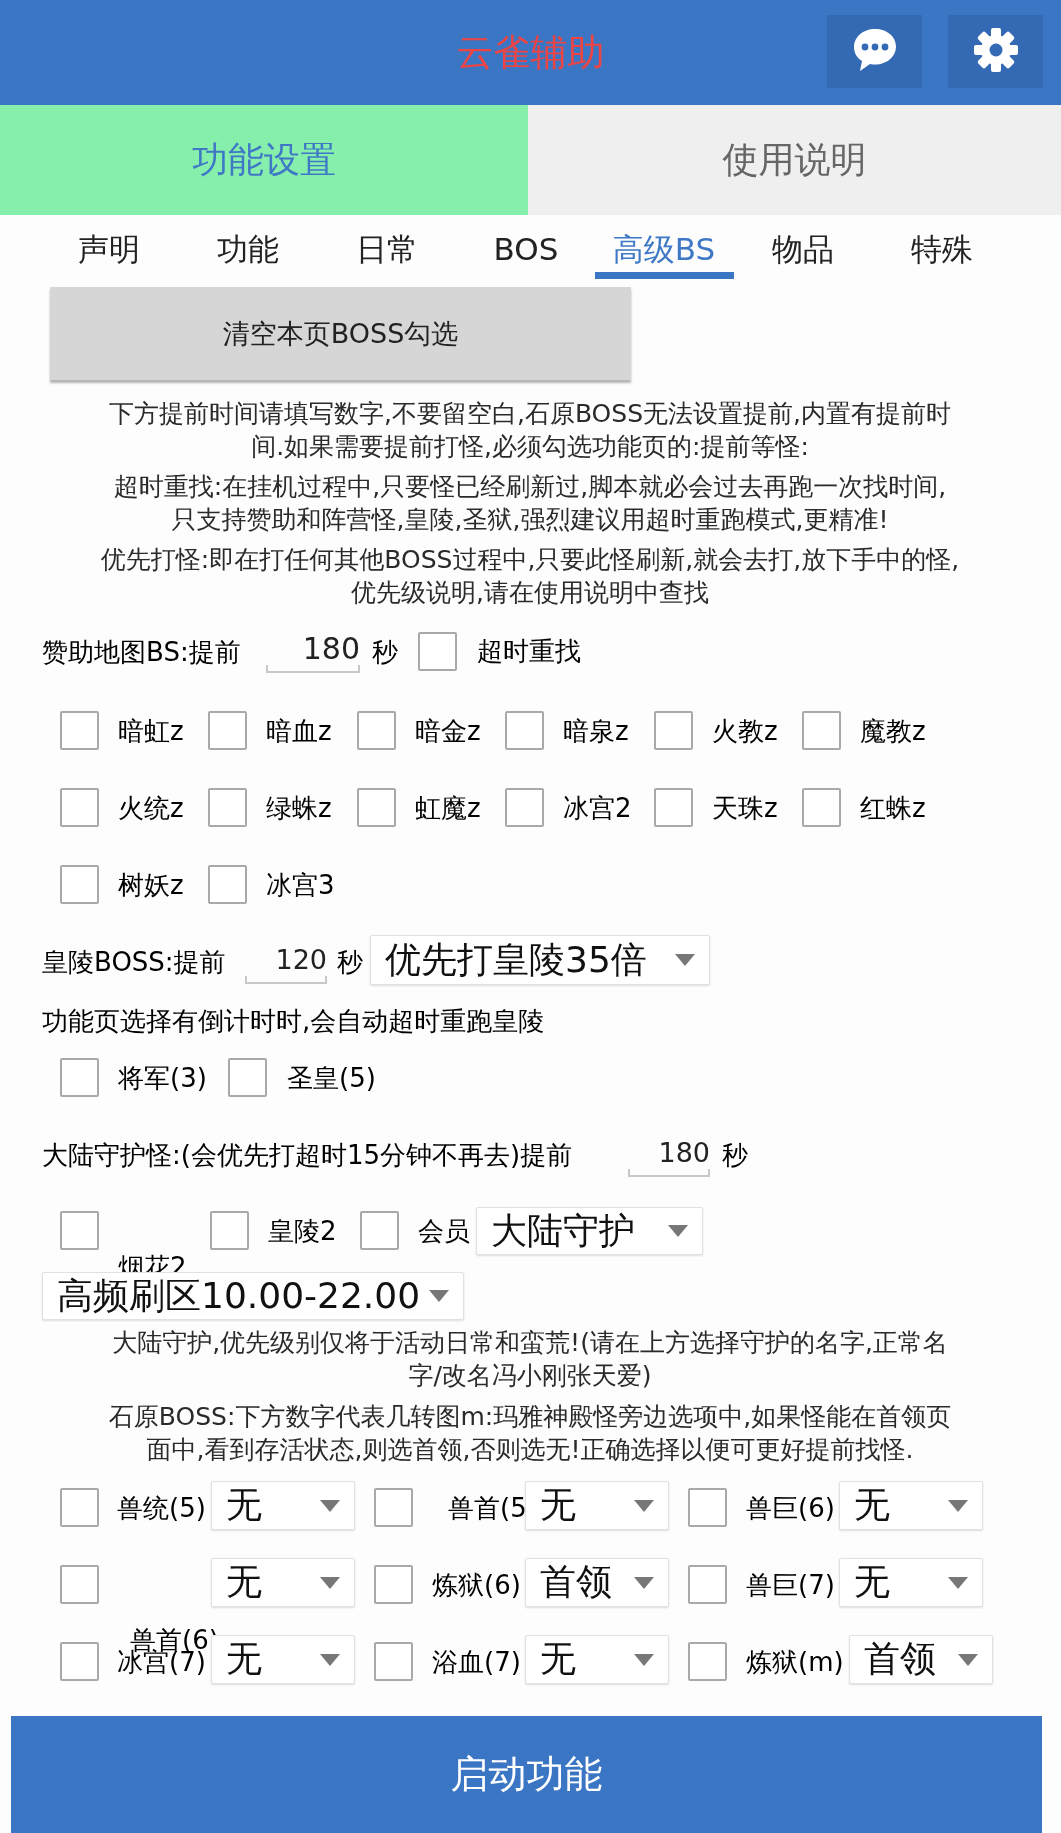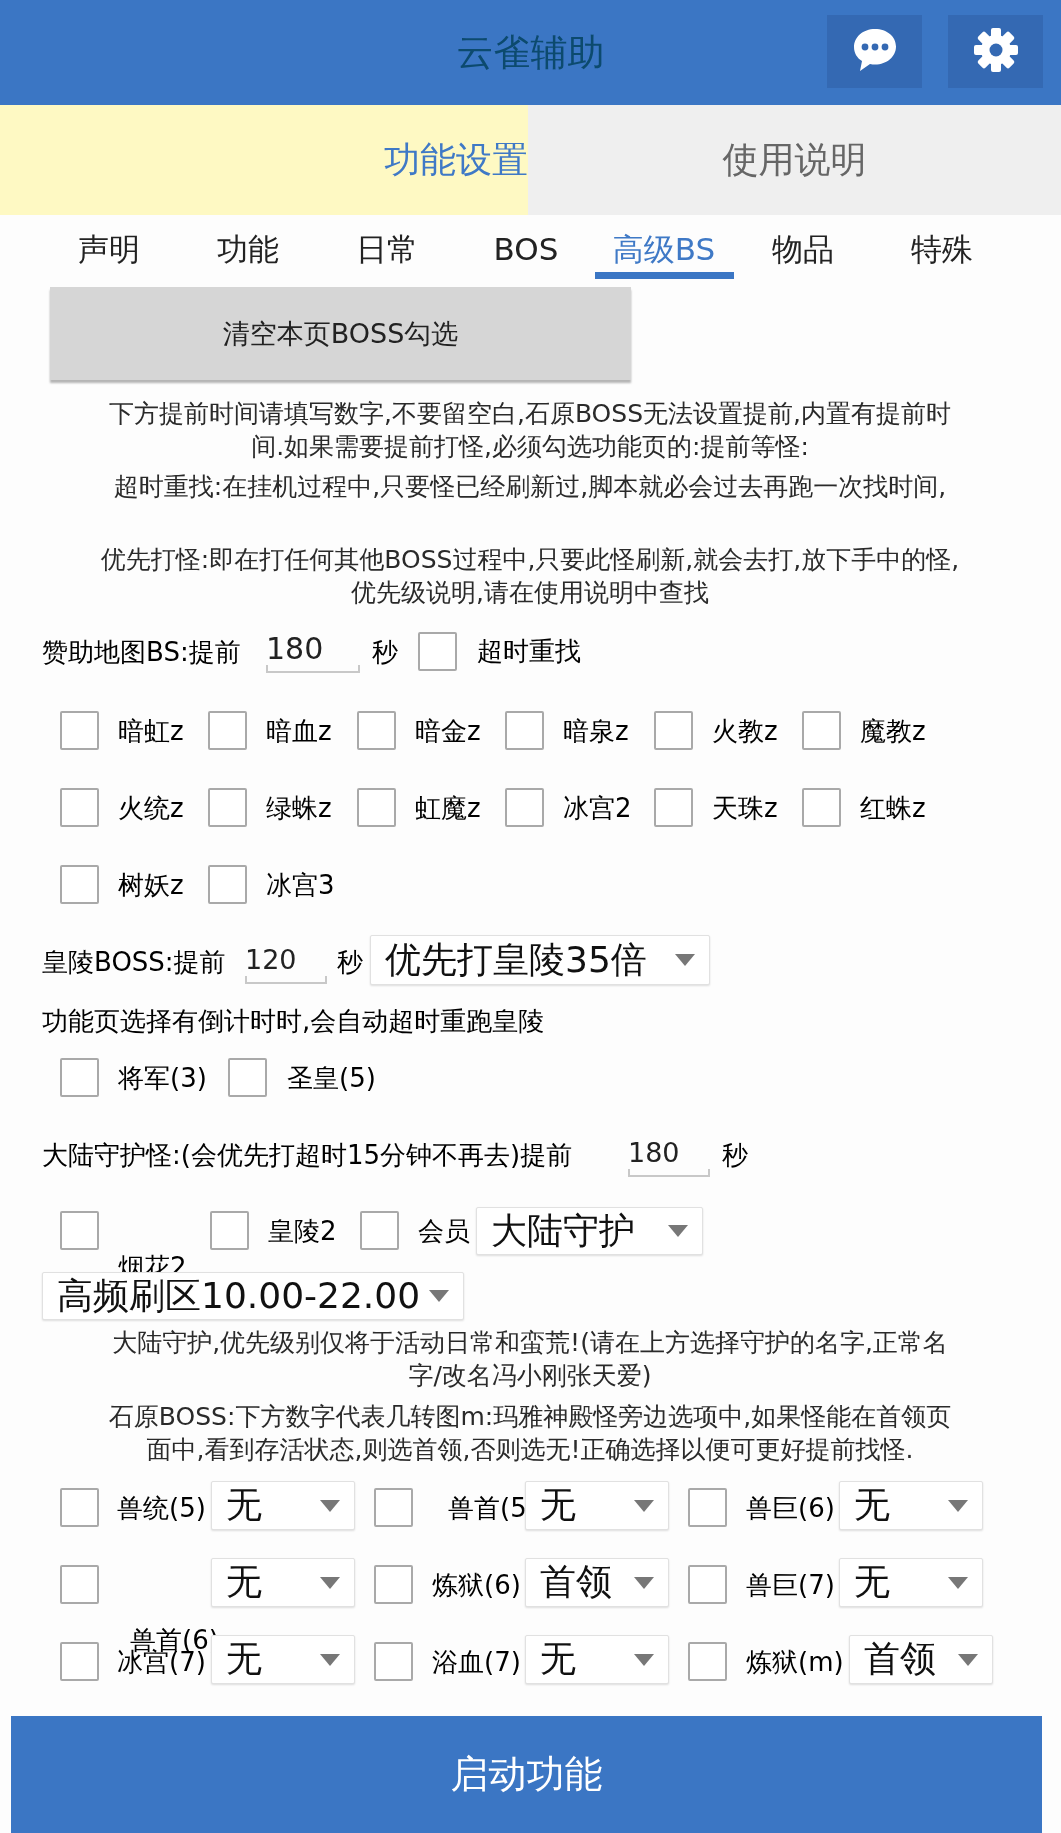--- a/index.html
+++ b/index.html
@@ -1,37 +1,37 @@
 <!DOCTYPE html>
 <html><head>
 <meta charset="utf-8">
 <style>
   * { box-sizing: border-box; margin: 0; padding: 0; }
   html, body { width: 1061px; height: 1833px; overflow: hidden; background: #fdfdfd; }
   body { position: relative; font-family: "DejaVu Sans", "Liberation Sans", sans-serif; color: #222; }
   .abs { position: absolute; }
 
   .header { left: 0; top: 0; width: 1061px; height: 105px; background: #3b76c4; }
-  .header-title { left: 0; top: 0; width: 1061px; height: 105px; line-height: 105px; text-align: center; color: #0c4a6e; font-size: 37px; }
+  .header-title { left: 0; top: 0; width: 1061px; height: 105px; line-height: 105px; text-align: center; color: #ef4444; font-size: 37px; }
   .hdr-btn { width: 95px; height: 73px; top: 15px; background: #3469b3; display: flex; align-items: center; justify-content: center; }
 
-  .tab-left { left: 0; top: 105px; width: 528px; height: 110px; background: #fef9c3; color: #3f79c6; font-size: 36px; display: flex; align-items: center; justify-content: flex-end; }
+  .tab-left { left: 0; top: 105px; width: 528px; height: 110px; background: #86efac; color: #3f79c6; font-size: 36px; display: flex; align-items: center; justify-content: center; }
   .tab-right { left: 528px; top: 105px; width: 533px; height: 110px; background: #efefef; color: #666; font-size: 36px; display: flex; align-items: center; justify-content: center; }
 
   .subtab { top: 224px; height: 50px; line-height: 50px; font-size: 31px; color: #222; text-align: center; width: 120px; }
   .subtab.active { color: #3f79c6; }
   .subtab-underline { left: 595px; top: 272px; width: 139px; height: 7px; background: #3b76c4; }
 
   .clear-btn { left: 50px; top: 287px; width: 581px; height: 93px; background: #d6d6d6; box-shadow: 0 3px 2px #b5b5b5; font-size: 27px; display: flex; align-items: center; justify-content: center; color: #222; }
 
   .para { left: 30px; width: 1000px; text-align: center; font-size: 25px; line-height: 33px; color: #2a2a2a; }
 
   .label { font-size: 26px; color: #000000; white-space: nowrap; line-height: 40px; height: 40px; }
   .cb { width: 39px; height: 39px; border: 2px solid #a9a9a9; border-radius: 2px; background: #fff; }
-  .num-input { height: 46px; border-bottom: 2px solid #c8c8c8; text-align: left; font-size: 30px; line-height: 44px; color: #222; }
+  .num-input { height: 46px; border-bottom: 2px solid #c8c8c8; text-align: right; font-size: 30px; line-height: 44px; color: #222; }
   .num-input::before, .num-input::after { content: ""; position: absolute; bottom: -2px; width: 2px; height: 8px; background: #c8c8c8; }
   .num-input::before { left: 0; } .num-input::after { right: 0; }
   .select { background: #fff; border: 1px solid #e1e1e1; box-shadow: 0 1px 2px #ddd; border-radius: 2px; display: flex; align-items: center; }
   .select .val { font-size: 36px; color: #111; padding-left: 14px; white-space: nowrap; flex: 1; }
   .select .arrow { width: 0; height: 0; border-left: 10px solid transparent; border-right: 10px solid transparent; border-top: 12px solid #777; margin-right: 14px; }
 
   .start-btn { left: 11px; top: 1716px; width: 1031px; height: 117px; background: #3b76c4; color: #fff; font-size: 38px; display: flex; align-items: center; justify-content: center; }
 </style>
 </head>
 <body>
@@ -84,20 +84,21 @@
 <div class="abs subtab-underline"></div>
 
 <div class="abs clear-btn">清空本页BOSS勾选</div>
 
 <div class="abs para" style="top:397px;">
   <div>下方提前时间请填写数字,不要留空白,石原BOSS无法设置提前,内置有提前时</div>
   <div>间.如果需要提前打怪,必须勾选功能页的:提前等怪:</div>
 </div>
 <div class="abs para" style="top:470px;">
   <div>超时重找:在挂机过程中,只要怪已经刷新过,脚本就必会过去再跑一次找时间,</div>
+  <div>只支持赞助和阵营怪,皇陵,圣狱,强烈建议用超时重跑模式,更精准!</div>
 </div>
 <div class="abs para" style="top:543px;">
   <div>优先打怪:即在打任何其他BOSS过程中,只要此怪刷新,就会去打,放下手中的怪,</div>
   <div>优先级说明,请在使用说明中查找</div>
 </div>
 
 <div class="abs label" style="left:42px; top:632px;">赞助地图BS:提前</div>
 <div class="abs num-input" style="left:266px; top:627px; width:94px;">180</div>
 <div class="abs label" style="left:372px; top:632px;">秒</div>
 <div class="abs cb" style="left:418px; top:632px;"></div>

